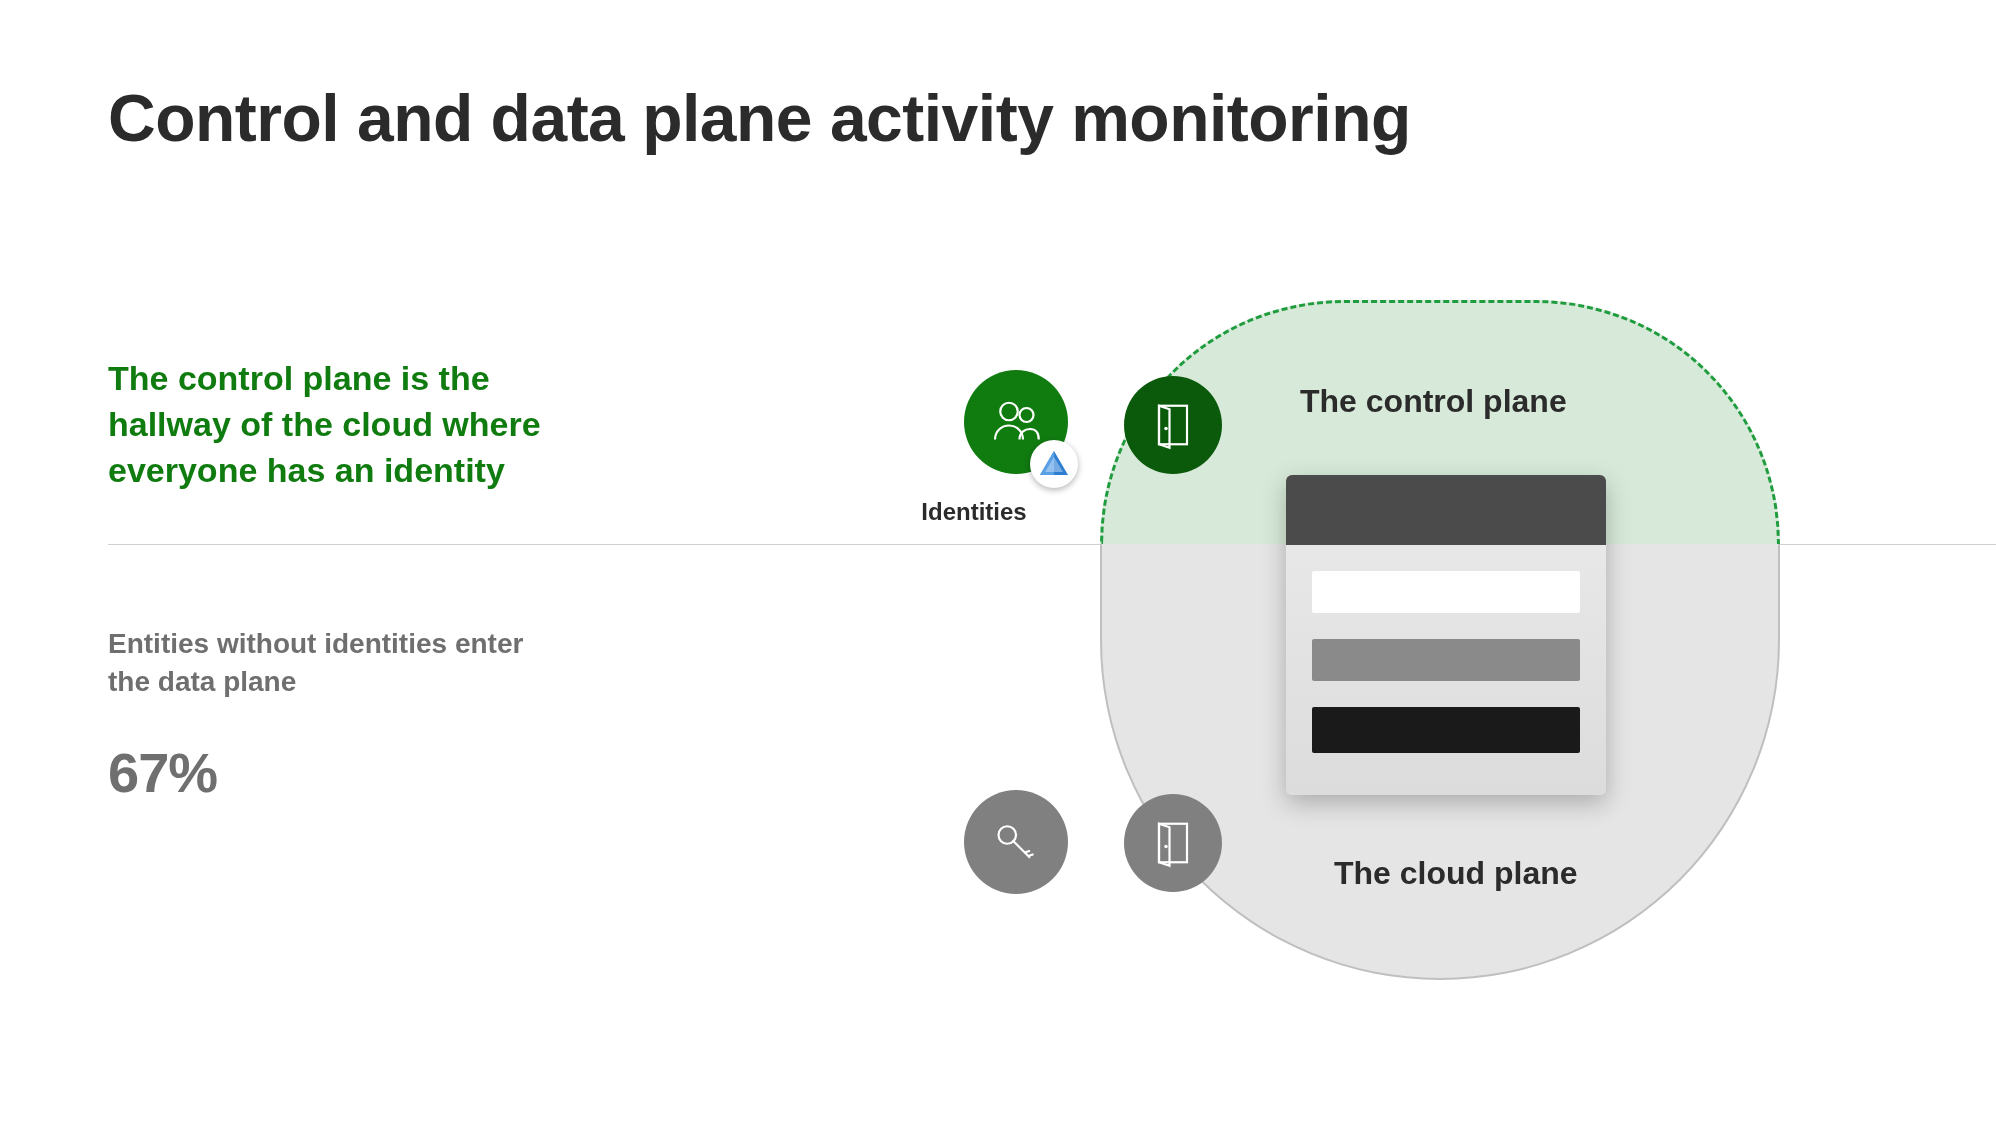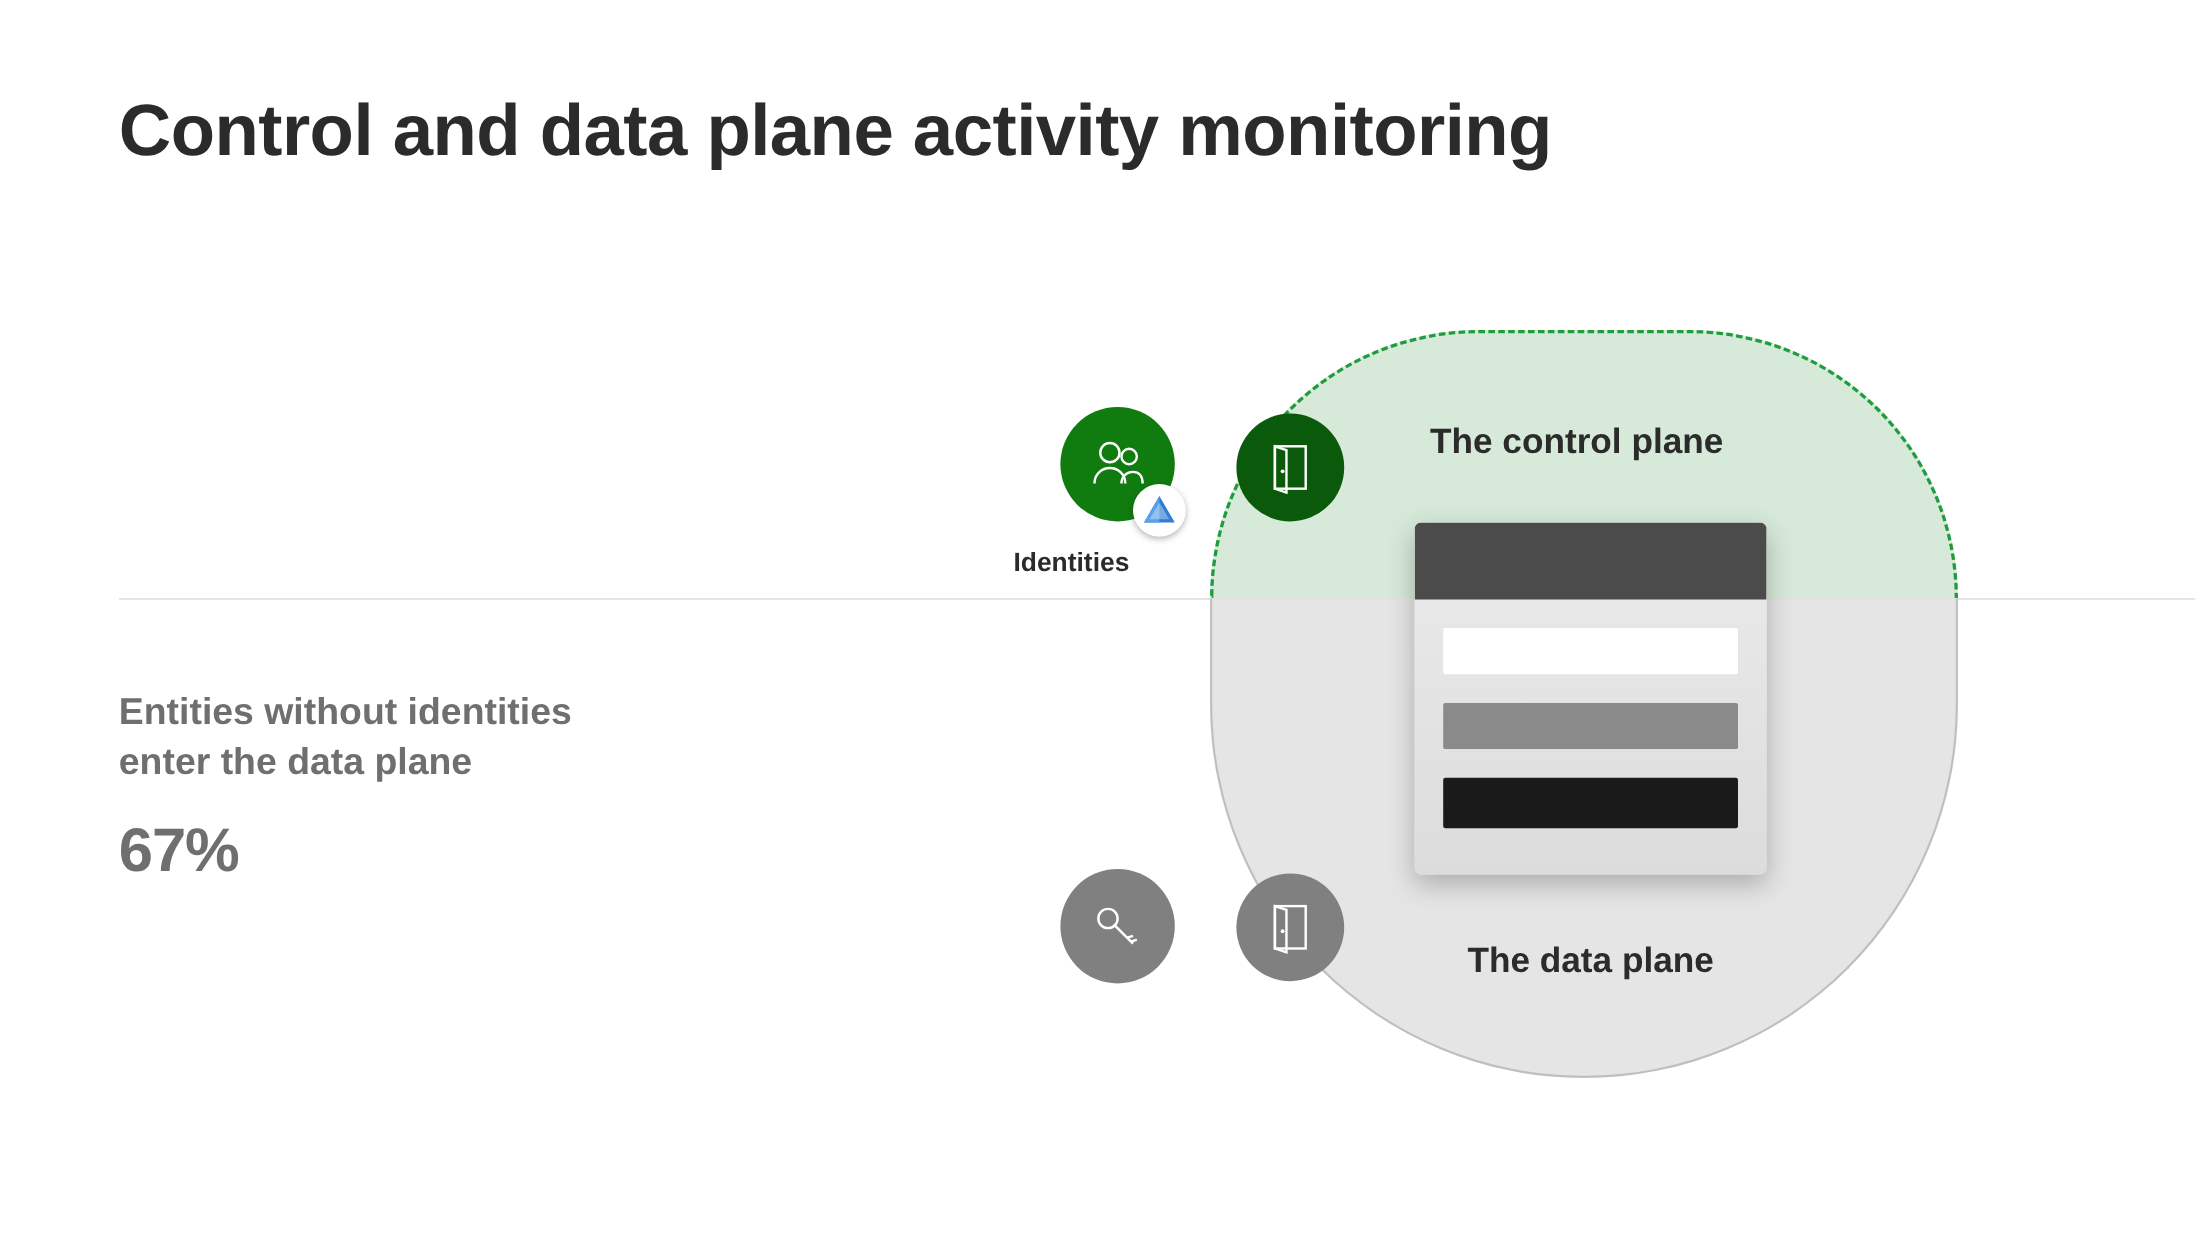--- a/index.html
+++ b/index.html
@@ -161,21 +161,21 @@
     font-size: 34px;
     line-height: 1.35;
     font-weight: 600;
     color: #107c10;
     max-width: 460px;
   }
   .left-gray-head {
     position: absolute;
     left: 108px;
     top: 625px;
-    font-size: 34px;
+    font-size: 28px;
     line-height: 1.35;
     font-weight: 600;
     color: #6f6f6f;
     max-width: 460px;
   }
   .stat-row {
     position: absolute;
     left: 108px;
     top: 740px;
     display: flex;
@@ -187,37 +187,38 @@
   .stat-num { font-size: 56px; font-weight: 600; letter-spacing: -1px; }
   .stat-desc { font-size: 22px; line-height: 1.35; max-width: 320px; margin-top: 4px; }
 </style>
 </head>
 <body>
 
 <div class="slide">
 
   <div class="title">Control and data plane activity monitoring</div>
 
+  <div class="left-green">The control plane is the hallway of the cloud where everyone has an identity</div>
 
   <div class="left-gray-head">Entities without identities enter the data plane</div>
 
   <div class="stat-row">
     <div class="stat-num">67%</div>
   </div>
 
   <div class="divider"></div>
 
   <div class="big-circle">
     <div class="circle-top"></div>
     <div class="circle-bottom"></div>
   </div>
 
   <div class="control-label">The control plane</div>
 
-  <div class="data-label">The data plane</div>
+  <div class="data-label">The cloud plane</div>
 
   <div class="app-window">
     <div class="app-chrome"></div>
     <div class="app-row row1"></div>
     <div class="app-row row2"></div>
     <div class="app-row row3"></div>
   </div>
 
   <div class="badge green badge-identities">
     <svg viewBox="0 0 64 64">

